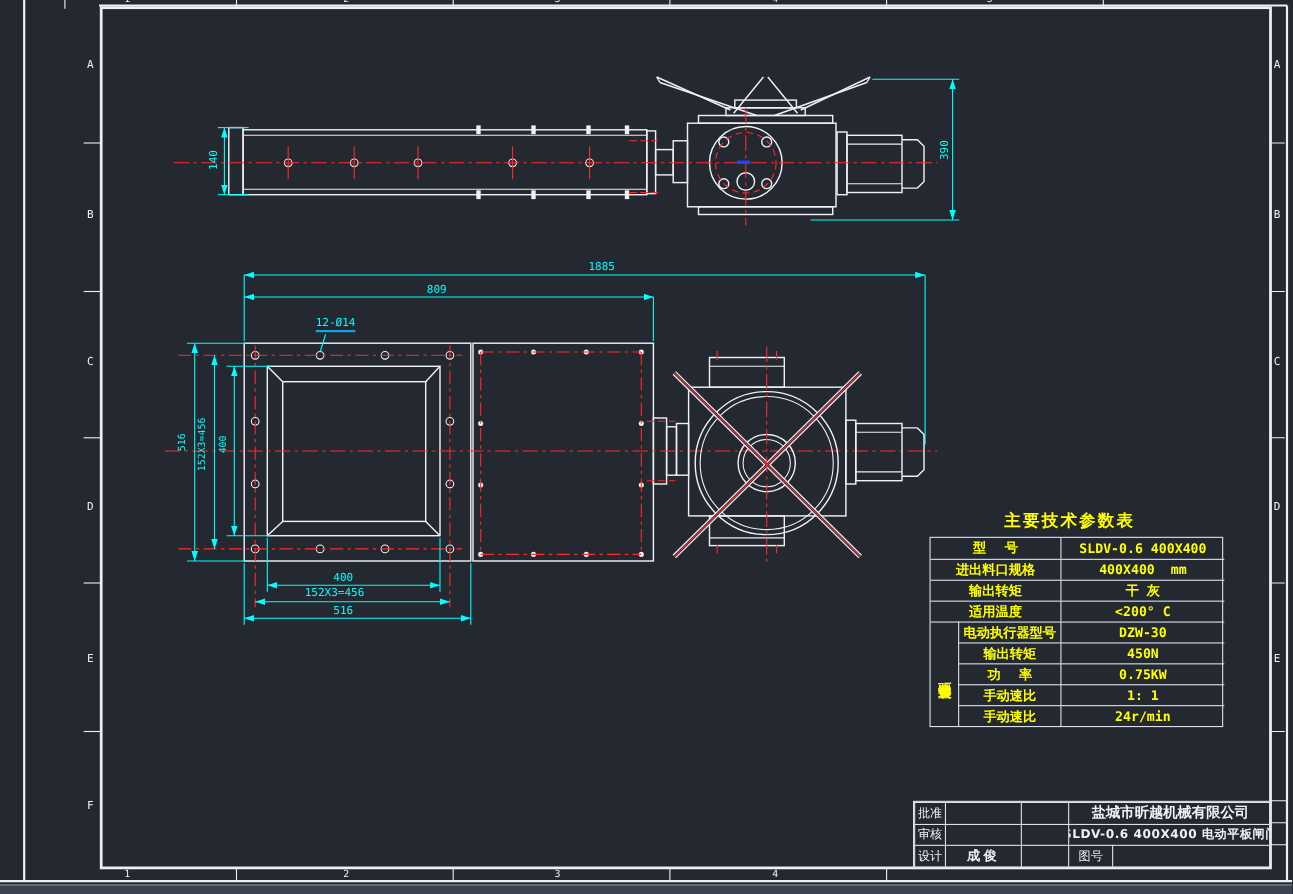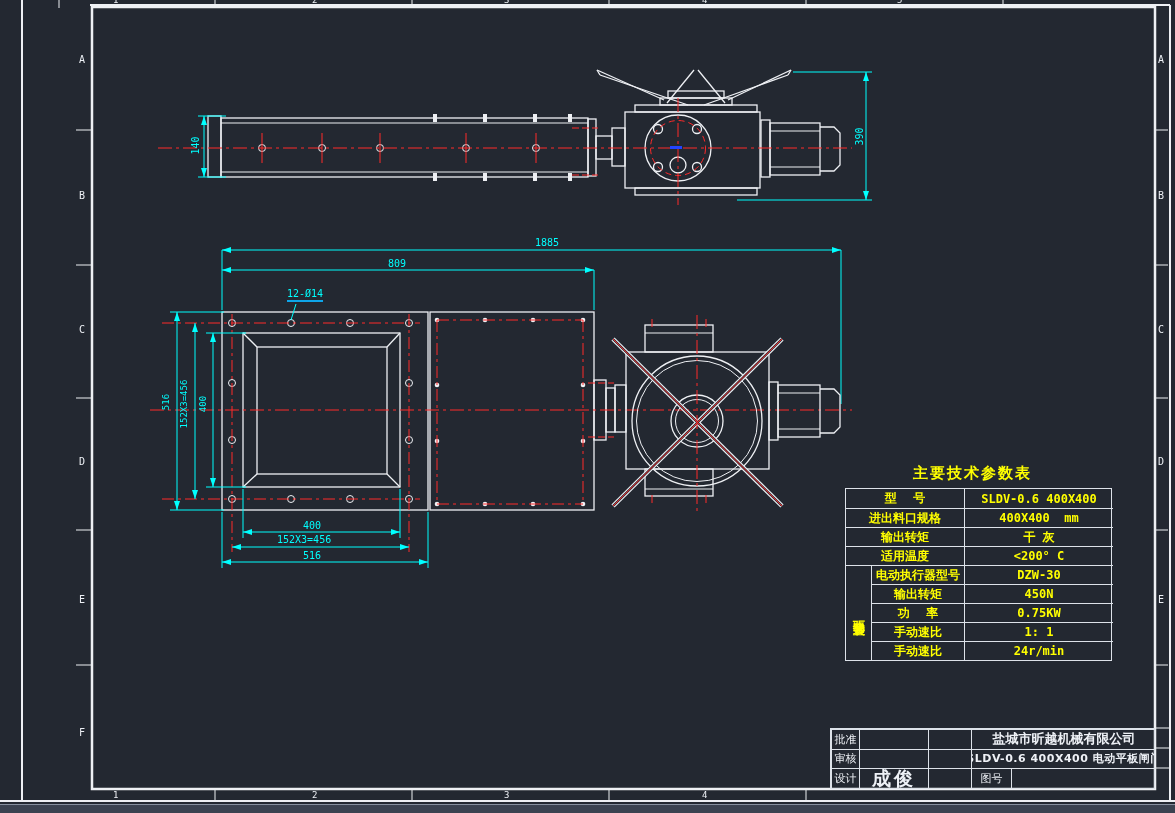--- a/index.html
+++ b/index.html
@@ -24,21 +24,21 @@
   .pval{font-family:"DejaVu Sans Mono",monospace;font-weight:bold;}
   .vert{writing-mode:vertical-rl;text-orientation:upright;letter-spacing:1px;font-size:12px;}
   
   #tblock{position:absolute;left:830px;top:728px;width:325px;height:61px;
           display:grid;grid-template-columns:28px 69px 43px 40px 145px;grid-template-rows:repeat(3,1fr);
           border:1px solid #dde2e9;color:#eef1f6;font:11px "DejaVu Sans",sans-serif;box-sizing:border-box;text-align:right;}
   .tc{display:flex;align-items:center;justify-content:center;border-left:1px solid #dde2e9;
       border-top:1px solid #dde2e9;white-space:pre;overflow:hidden;}
   .company{font-weight:bold;font-size:13px;}
   .product{font-size:11px;font-weight:bold;letter-spacing:.5px;}
-  .designer{font-size:19px;font-weight:bold;letter-spacing:3px;}
+  .designer{font-size:12px;font-weight:bold;letter-spacing:3px;}
   #bottomstrip{position:absolute;left:0;top:804px;width:1175px;height:9px;background:#3b4250;
                border-top:1px solid #87909f;}
 </style>
 </head>
 <body>
 <div id="stage">
 
 <svg id="cad" width="1175" height="813" xmlns="http://www.w3.org/2000/svg">
   <defs>
     <marker id="ar" markerWidth="11" markerHeight="8" refX="9" refY="4" orient="auto-start-reverse">

